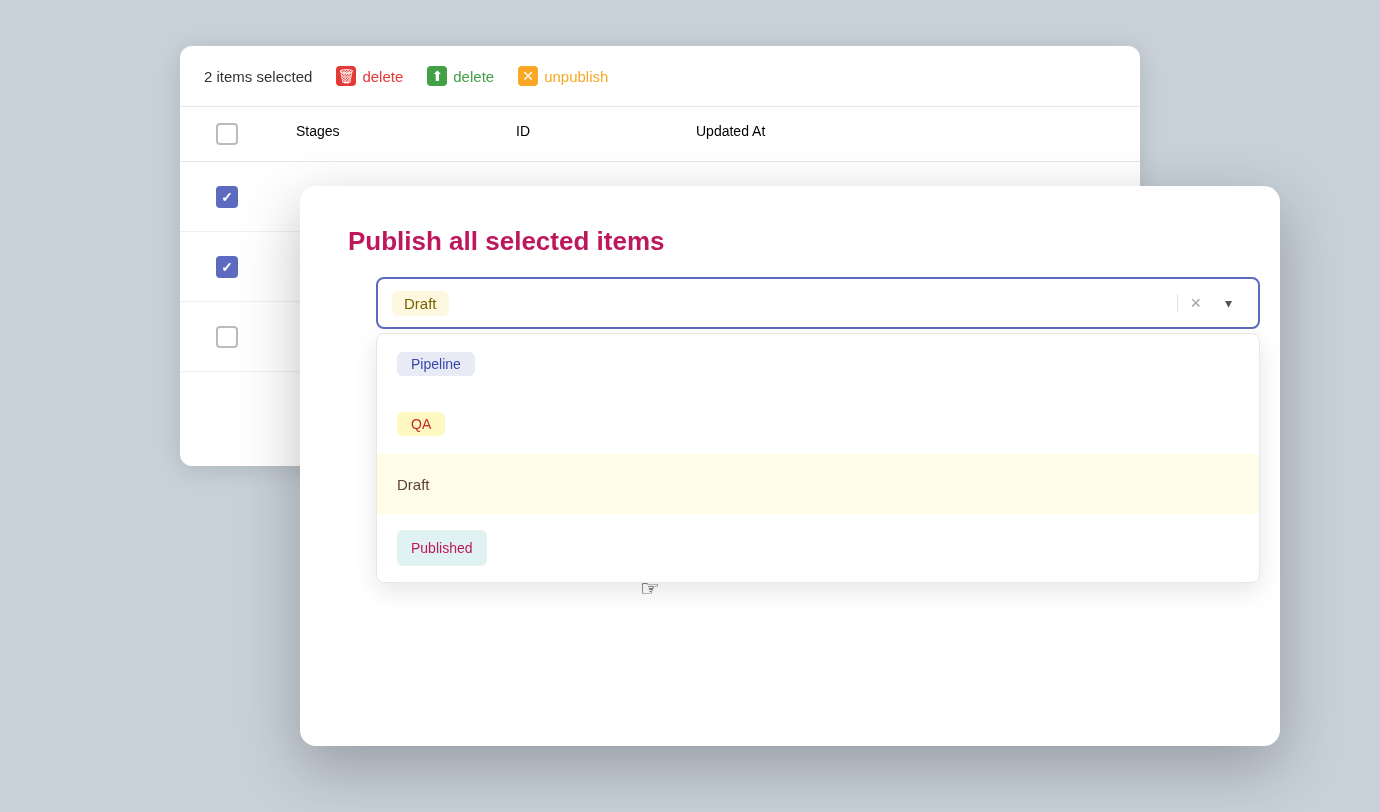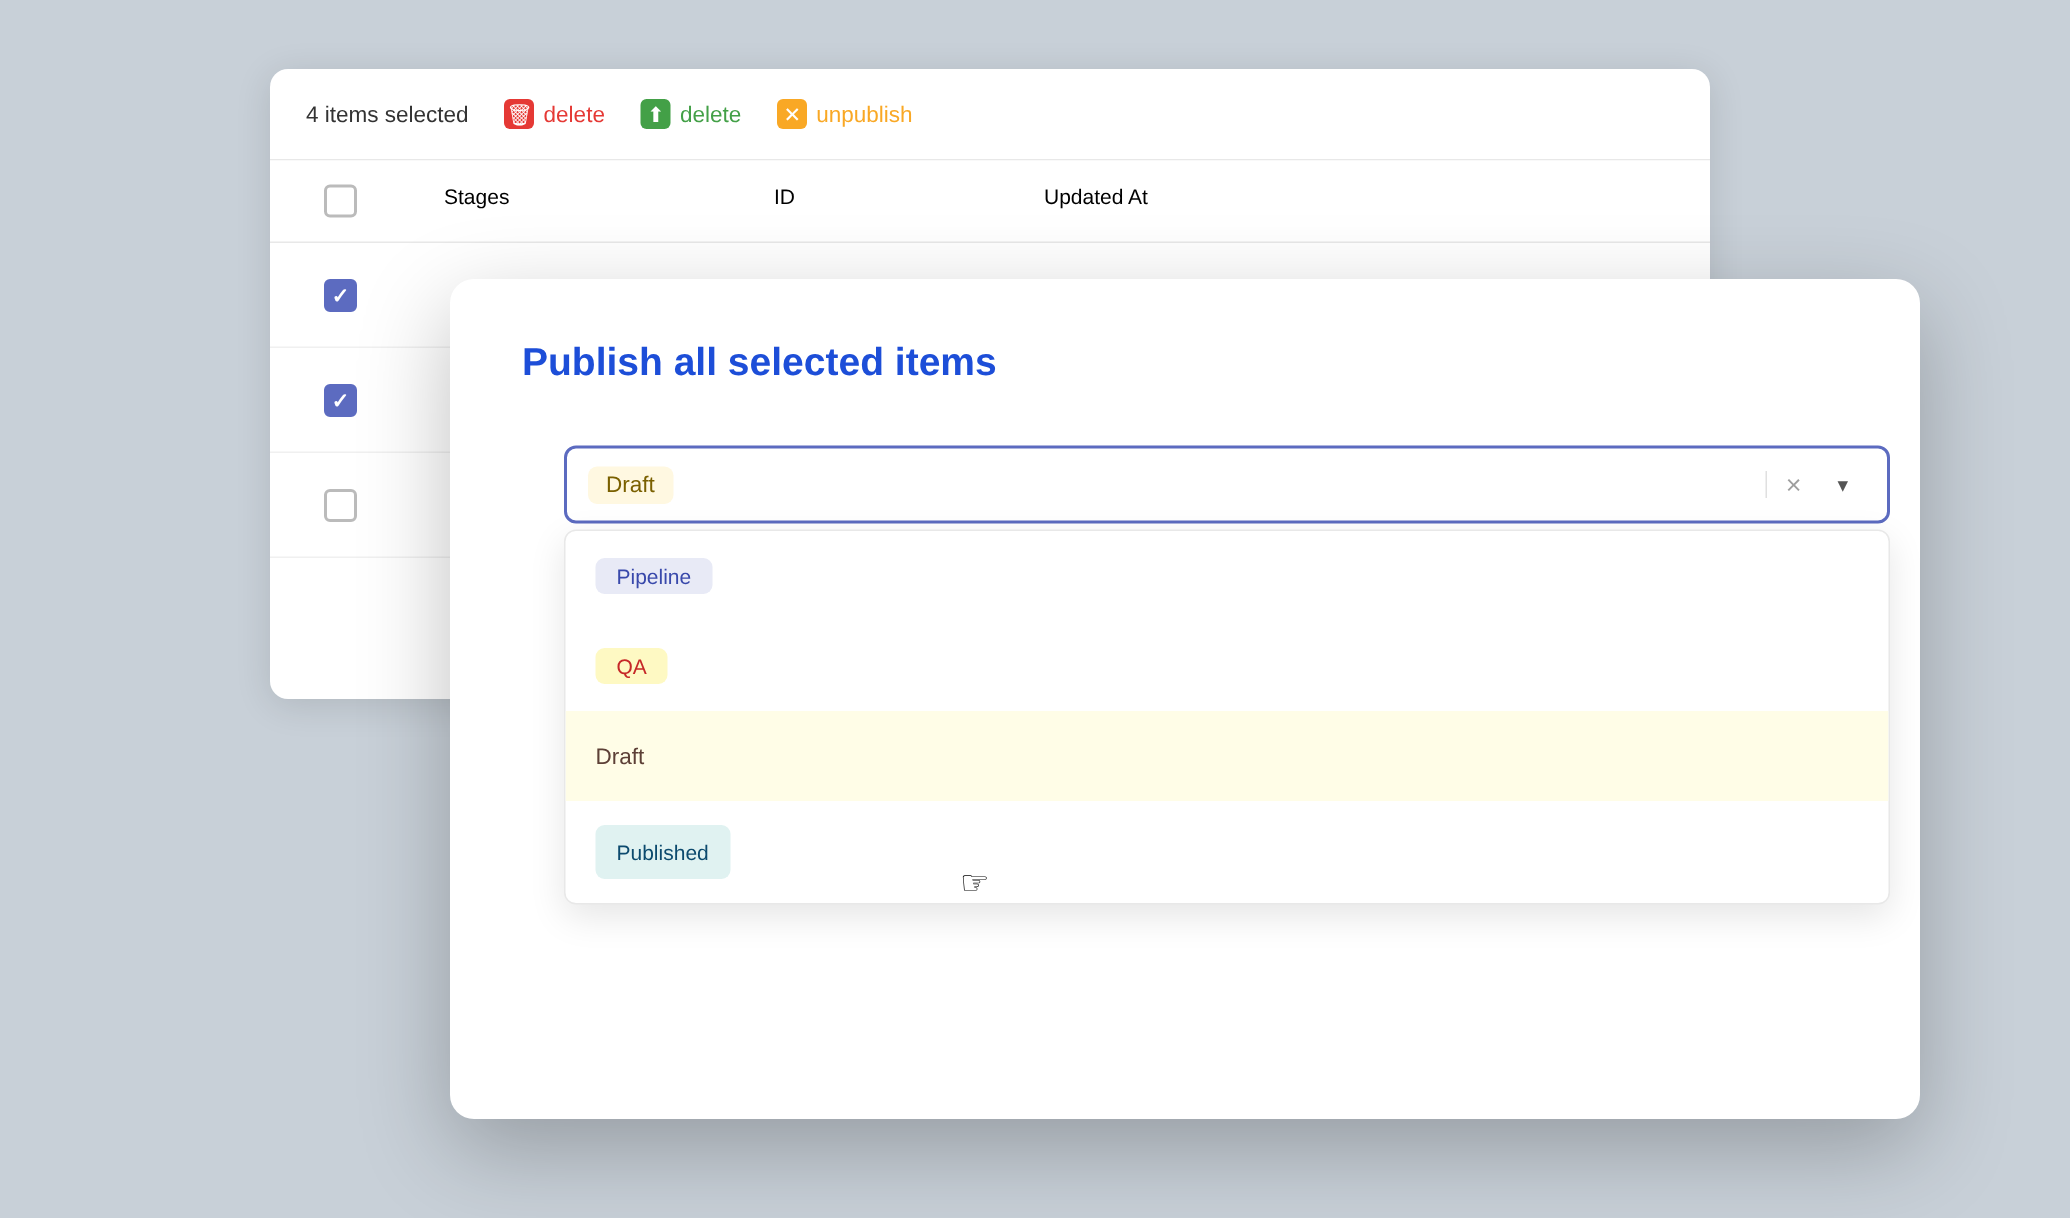--- a/index.html
+++ b/index.html
@@ -146,22 +146,22 @@
       background: #fff;
       border-radius: 16px;
       box-shadow: 0 20px 60px rgba(0,0,0,0.25);
       z-index: 10;
       padding: 40px 48px;
     }
 
     .modal-title {
       font-size: 26px;
       font-weight: 700;
-      color: #1d4ed8;
-      margin-bottom: 40px;
+      color: #be185d;
+      margin-bottom: 20px;
     }
 
     .dropdown-container {
       position: relative;
       width: 100%;
       margin-left: 28px;
     }
 
     .dropdown-selected {
       display: flex;
@@ -263,21 +263,21 @@
     }
 
     .tag-draft-option {
       color: #5d4037;
       font-size: 15px;
       font-weight: 500;
     }
 
     .tag-published {
       background: #e0f2f1;
-      color: #0c4a6e;
+      color: #be185d;
       padding: 10px 14px;
       border-radius: 6px;
       font-size: 14px;
       font-weight: 500;
     }
 
     .cursor-hand {
       position: absolute;
       font-size: 22px;
       pointer-events: none;
@@ -286,21 +286,21 @@
       left: 340px;
     }
   </style>
 </head>
 <body>
 
 <div class="scene">
 
   <div class="table-card">
     <div class="table-toolbar">
-      <span class="items-selected-text">4 items selected</span>
+      <span class="items-selected-text">2 items selected</span>
       <button class="toolbar-btn btn-delete">
         <span class="btn-icon btn-icon-delete">🗑</span>
         <span>delete</span>
       </button>
       <button class="toolbar-btn btn-publish">
         <span class="btn-icon btn-icon-publish">⬆</span>
         <span>delete</span>
       </button>
       <button class="toolbar-btn btn-unpublish">
         <span class="btn-icon btn-icon-unpublish">✕</span>

